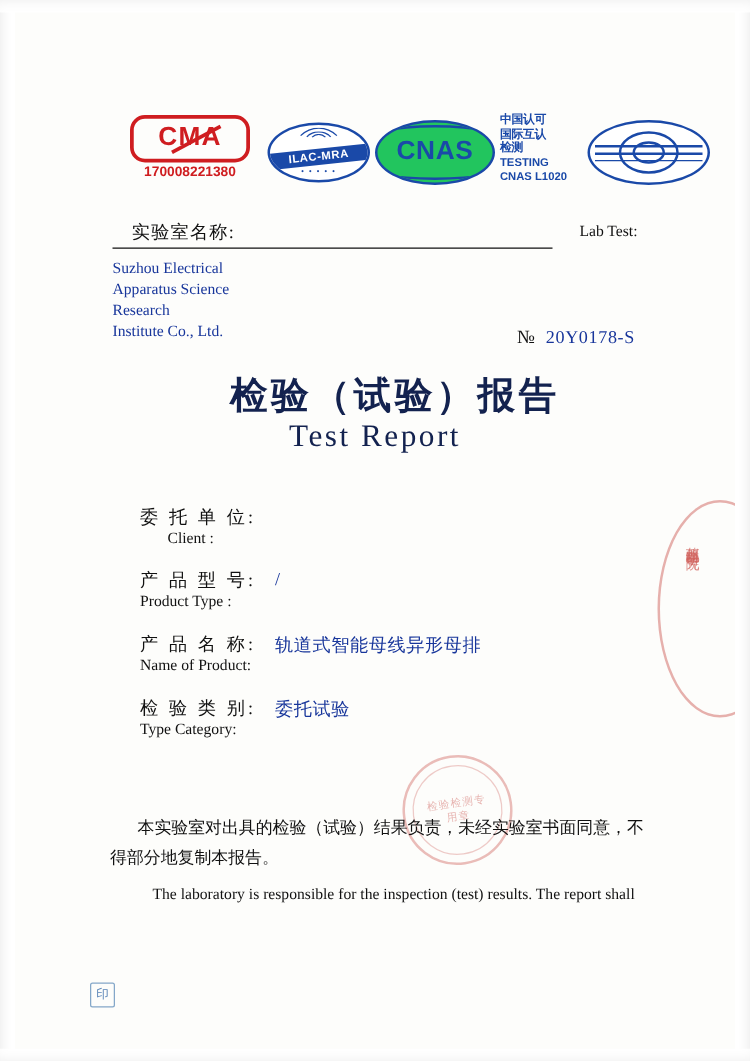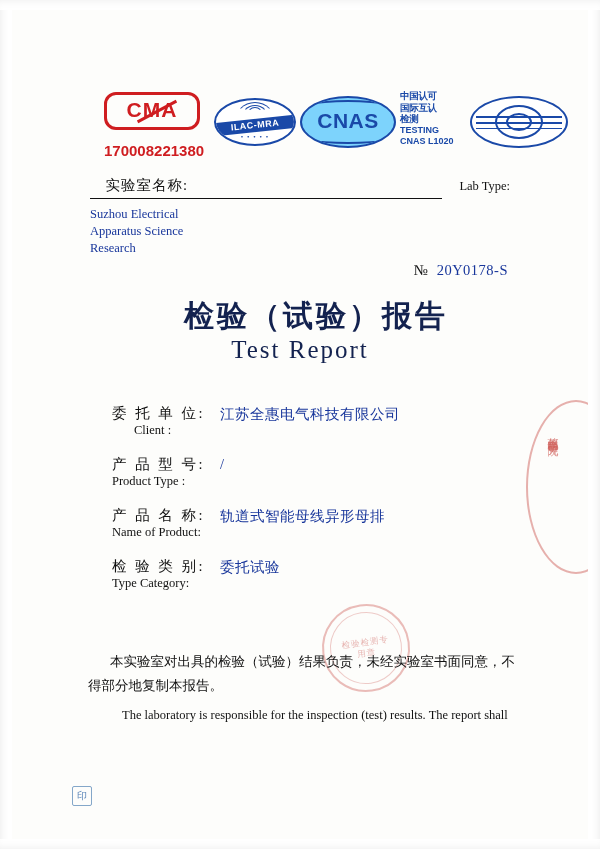--- a/index.html
+++ b/index.html
@@ -59,24 +59,24 @@
     position: absolute;
     width: 44px;
     height: 3px;
     background: #cf1d20;
     transform: rotate(-28deg);
     left: 28px;
     top: 15px;
   }
   .cma-num {
     font-family: "Liberation Sans", sans-serif;
-    font-size: 15px;
+    font-size: 11px;
     font-weight: bold;
     color: #cf1d20;
-    margin-top: 12px;
+    margin-top: 2px;
     letter-spacing: 0px;
   }
 
   
   .ilac {
     position: absolute;
     left: 118px;
     top: 12px;
     width: 78px;
     height: 44px;
@@ -131,21 +131,21 @@
 
   
   .cnas {
     position: absolute;
     left: 204px;
     top: 10px;
     width: 92px;
     height: 48px;
     border: 2px solid #1a49a8;
     border-radius: 50%;
-    background: #7dd3fc;
+    background: #22c55e;
     overflow: hidden;
   }
   .cnas .swoosh {
     position: absolute;
     width: 120px;
     height: 26px;
     border-top: 2px solid #1a49a8;
     border-radius: 50%;
     left: -14px;
     top: 2px;
@@ -499,43 +499,43 @@
       <div class="inner"></div>
     </div>
   </div>
 
   <div class="lab-row">
     <div class="lab-grid">
       <div class="c1">
         <span class="lab-label-cn">实验室名称:</span>
       </div>
       <div class="c1">
-        <span class="lab-label-en">Lab Type:</span>
+        <span class="lab-label-en">Lab Test:</span>
       </div>
       <div>
         <div class="lab-value-en">Suzhou Electrical Apparatus Science Research</div>
+        <div class="lab-value-en">Institute Co., Ltd.</div>
       </div>
     </div>
   </div>
   <div class="lab-underline"></div>
 
   <div class="report-no">
     <span class="no-mark">№</span>
     &nbsp;<span>20Y0178-S</span>
   </div>
 
   <div class="title-cn">检验（试验）报告</div>
   <div class="title-en">Test  Report</div>
 
   <div class="fields">
 
     <div class="field">
       <div class="f-cn">委 托 单 位:</div>
       <div class="f-en indent">Client  :</div>
-      <div class="f-val">江苏全惠电气科技有限公司</div>
     </div>
 
     <div class="field">
       <div class="f-cn">产 品 型 号:</div>
       <div class="f-en">Product Type :</div>
       <div class="f-val">/</div>
     </div>
 
     <div class="field">
       <div class="f-cn">产 品 名 称:</div>

